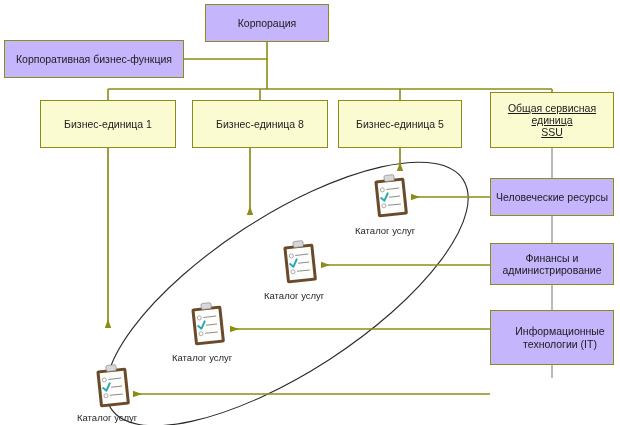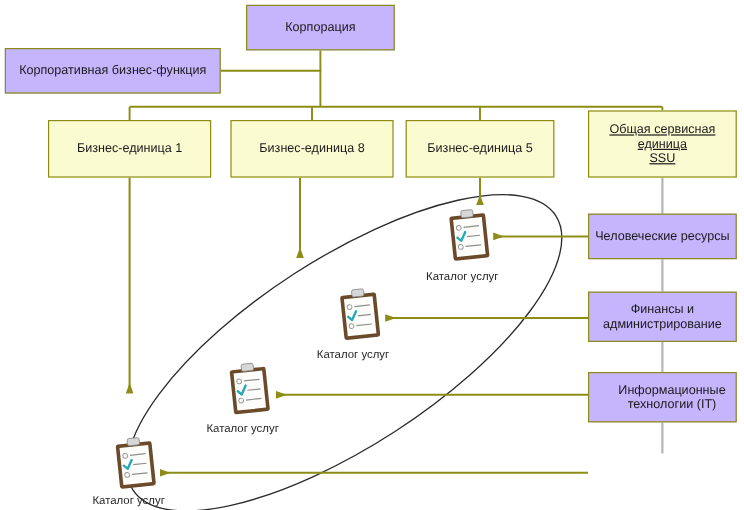--- a/index.html
+++ b/index.html
@@ -96,21 +96,21 @@
     </div>
   <div class="node yellow" style="left: 490px; top: 92px; width: 124px; height: 56px; text-decoration: underline;">
       <span>Общая сервисная единица<br>SSU</span>
     </div>
   <div class="node gray" style="left: 490px; top: 243px; width: 124px; height: 42px;">
       <span>Финансы и<br>администрирование</span>
     </div>
   <div class="node gray" style="left: 490px; top: 178px; width: 124px; height: 38px;">
       <span>Человеческие ресурсы</span>
     </div>
-  <div class="node gray" style="left: 490px; top: 310px; width: 124px; height: 42px; padding-left: 16px;">
+  <div class="node gray" style="left: 490px; top: 310px; width: 124px; height: 55px; padding-left: 16px;">
       <span>Информационные<br>технологии (IT)</span>
     </div>
 
   <div class="clip" style="left: 371px; top: 172px;">
     <svg width="40" height="48" viewBox="0 0 40 48">
         <g transform="rotate(-6 20 24)">
       <rect x="5" y="7" width="30" height="37" rx="2" fill="#6b4a2a"></rect>
       <rect x="8" y="10" width="24" height="31" fill="#fdfdfb"></rect>
       <rect x="15" y="3" width="10" height="6" rx="1.5" fill="#d7d7d7" stroke="#8a8a8a" stroke-width="0.7"></rect>
       <circle cx="12" cy="17" r="2" fill="none" stroke="#9a9a9a" stroke-width="0.8"></circle>

